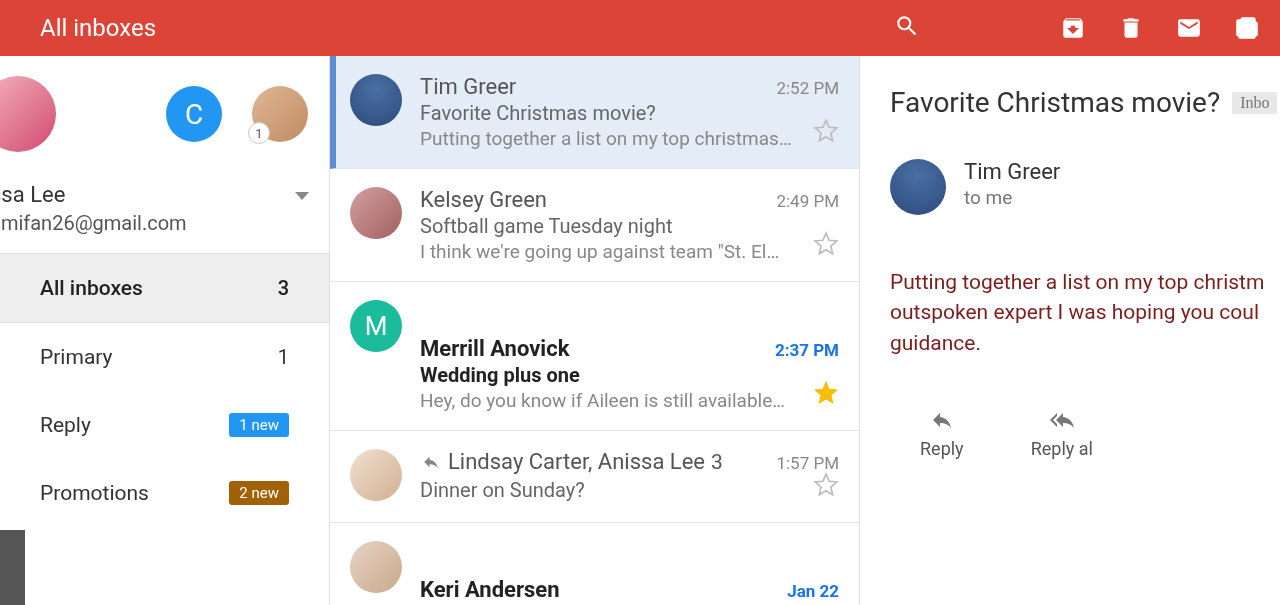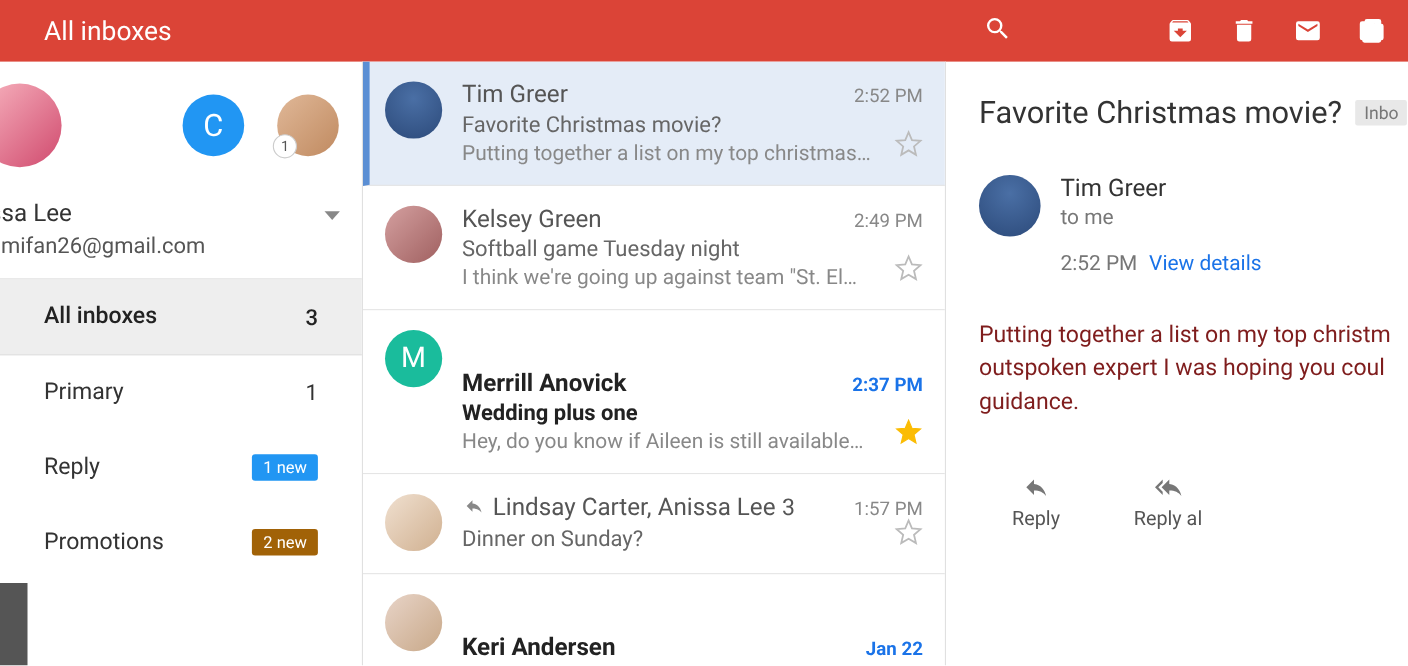--- a/index.html
+++ b/index.html
@@ -80,21 +80,21 @@
 .star-empty { fill:none; stroke:#bbb; stroke-width:1.5; }
 .star-filled { fill:#fbbc04; stroke:#fbbc04; }
 .reply-icon-inline { display:inline-block; vertical-align:middle; margin-right:6px;}
 .reply-icon-inline svg { width:22px; height:18px; fill:#888;}
 .inbox-chip { display:inline-block; background:#eee; color:#777; font-size:15px; padding:1px 6px; border-radius:2px; margin-left:4px;}
 .thread-count { color:#555; font-size:21px; margin-left:6px;}
 
 .reader { flex:1; padding: 30px 0 0 30px; overflow:hidden; position:relative;}
 .reader-subject-row { display:flex; align-items:center; gap:12px; margin-bottom:40px;}
 .reader-subject { font-size:28px; color:#333; }
-.reader-chip { background:#e8e8e8; color:#777; font-size:16px; padding:2px 8px; border-radius:2px; }
+.reader-chip { background:#e8e8e8; color:#777; font-size:16px; padding:2px 8px; border-radius:2px;font-family:Liberation Serif, serif; }
 .reader-header { display:flex; gap:18px; margin-bottom:40px;}
 .reader-avatar { width:56px; height:56px; border-radius:50%; background: radial-gradient(circle at 50% 30%, #4a6fa5, #2c4a7a); flex:0 0 56px;}
 .reader-meta-name { font-size:22px; color:#333; margin-bottom:2px;}
 .reader-meta-to { font-size:19px; color:#777; margin-bottom:18px;}
 .reader-meta-time { font-size:19px; color:#777;}
 .reader-meta-link { color:#1a73e8; margin-left:6px; cursor:pointer;}
 .reader-body { font-size:21px; color:#7f1d1d; line-height:1.45; margin-bottom:50px;}
 .reader-actions { display:flex; gap:67px; padding-left:30px;}
 .reader-action { display:flex; flex-direction:column; align-items:center; gap:6px; cursor:pointer;}
 .reader-action svg { width:30px; height:24px; fill:#777;}
@@ -259,24 +259,20 @@
   <div class="reader">
     <div class="reader-subject-row">
       <span class="reader-subject">Favorite Christmas movie?</span>
       <span class="reader-chip">Inbo</span>
     </div>
     <div class="reader-header">
       <div class="reader-avatar"></div>
       <div>
         <div class="reader-meta-name">Tim Greer</div>
         <div class="reader-meta-to">to me</div>
-        <div class="reader-meta-time">
-          <span>2:52 PM</span>
-          <span class="reader-meta-link">View details</span>
-        </div>
       </div>
     </div>
     <div class="reader-body">Putting together a list on my top christm outspoken expert I was hoping you coul guidance.</div>
     <div class="reader-actions">
       <div class="reader-action">
         <svg viewBox="0 0 24 24">
             <path d="M10 9V5l-7 7 7 7v-4.1c5 0 8.5 1.6 11 5.1-1-5-4-10-11-11z"></path>
           </svg>
         <span class="reader-action-label">Reply</span>
       </div>

